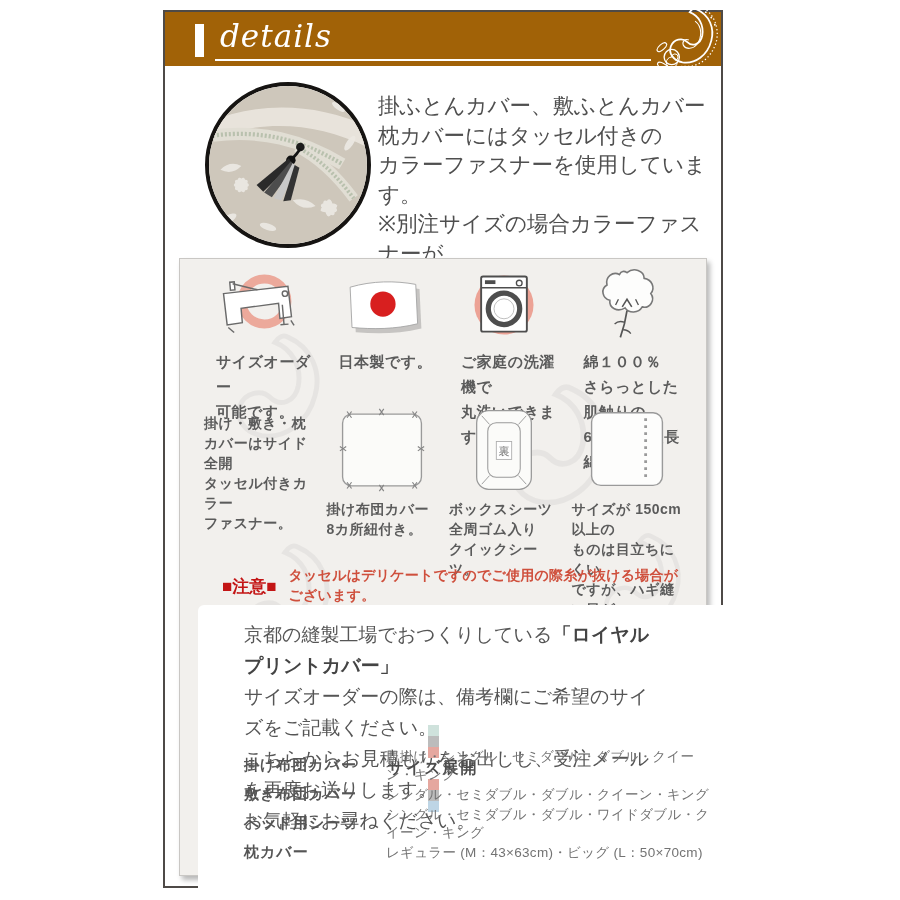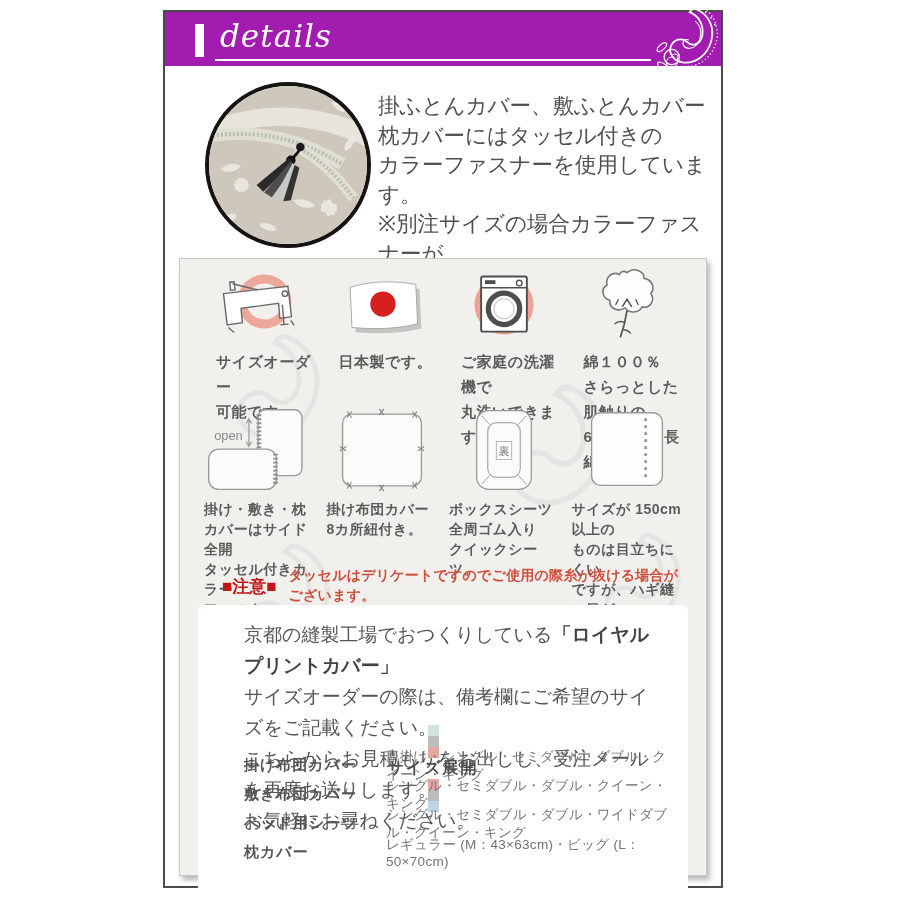--- a/index.html
+++ b/index.html
@@ -1,21 +1,21 @@
 <!DOCTYPE html>
 <html><head>
 <meta charset="utf-8">
 <style>
   html,body{margin:0;padding:0;background:#ffffff;}
   .page{position:relative;width:900px;height:900px;background:#ffffff;overflow:hidden;
         font-family:"Liberation Sans",sans-serif;color:#555;}
   .sheet{position:absolute;left:163px;top:10px;width:560px;height:878px;background:#fff;
          border:2px solid #4e4a47;box-sizing:border-box;}
   
-  .header{position:absolute;left:0;top:0;width:556px;height:54px;background:#a21caf;}
+  .header{position:absolute;left:0;top:0;width:556px;height:54px;background:#a16207;}
   .hbar{position:absolute;left:30px;top:12px;width:9px;height:33px;background:#fff;}
   .htitle{position:absolute;left:55px;top:6px;font-family:"DejaVu Serif","Liberation Serif",serif;
           font-style:italic;font-size:31px;color:#fff;letter-spacing:1px;}
   .hline{position:absolute;left:50px;top:47px;width:436px;height:2px;background:#fff;}
   .paisley{position:absolute;right:2px;top:-7px;}
   
   .photo{position:absolute;left:40px;top:70px;width:166px;height:166px;border-radius:50%;
          overflow:hidden;border:4px solid #161412;box-sizing:border-box;}
   .photo svg{display:block;}
   .intro-text{position:absolute;left:213px;top:80px;width:340px;
@@ -34,21 +34,21 @@
   .fcap{margin:8px 0 0 18px;font-size:15px;line-height:25px;font-weight:bold;color:#5b5b5b;
         white-space:pre-line;letter-spacing:.5px;}
   .frow2 .fcap{margin:6px 0 0 6px;font-size:14px;line-height:20px;}
   
   .notice{position:absolute;left:42px;top:306px;right:14px;display:flex;align-items:flex-start;}
   .notice-label{font-size:17px;font-weight:bold;color:#c31515;flex:0 0 auto;margin-top:10px;}
   .notice-text{margin-left:12px;font-size:14px;line-height:20px;color:#cf4f3c;white-space:pre-line;
                font-weight:bold;letter-spacing:.2px;}
   
   .whitebox{position:absolute;left:18px;top:346px;width:490px;height:291px;background:#fff;
-            border-radius:6px;}
+            border-radius:6px;padding-left:41px;}
   .info-p{position:absolute;left:46px;top:14px;width:420px;
           font-family:"Liberation Serif",serif;font-size:19px;line-height:31px;color:#555;}
   .info-bold{font-family:"Liberation Sans",sans-serif;font-weight:bold;color:#444;}
   .info-lines{white-space:pre-line;}
   .kyoto{position:absolute;right:14px;top:68px;width:100px;text-align:center;}
   .kyoto-cap{font-size:11px;color:#5c5c5c;margin-top:1px;letter-spacing:.5px;}
   .size-heading{position:absolute;left:0;top:120px;width:470px;display:flex;
                 align-items:center;justify-content:center;flex-direction:column;}
   .sq{width:11px;height:11px;margin:0 2px;display:inline-block;}
   .sq-teal{background:#cfe2dc;} .sq-gray{background:#bcbcbc;} .sq-pink{background:#e5a79f;}
@@ -198,30 +198,20 @@
           </svg>
         </div>
         <div class="fcap">綿１００％
 さらっとした肌触りの
 60サテン超長綿使用。</div>
       </div>
     </div>
 
     <div class="frow frow2">
       <div class="fcell">
-        <div class="ficon">
-          <svg width="116" height="86" viewBox="0 0 126 94">
-            <rect x="62" y="3" width="48" height="72" rx="8" fill="#fbfbf9" stroke="#9a9a9a" stroke-width="1.5"></rect>
-            <line x1="63" y1="8" x2="63" y2="70" stroke="#8c8c8c" stroke-width="5" stroke-dasharray="2 2.4"></line>
-            <rect x="8" y="46" width="74" height="44" rx="11" fill="#fbfbf9" stroke="#9a9a9a" stroke-width="1.5"></rect>
-            <line x1="81" y1="51" x2="81" y2="85" stroke="#8c8c8c" stroke-width="5" stroke-dasharray="2 2.4"></line>
-            <text x="14" y="36" font-size="14" fill="#8a8a8a" font-family="Liberation Sans,sans-serif">open</text>
-            <path d="M52 14 L52 42 M49 18 L52 13 L55 18 M49 38 L52 43 L55 38" fill="none" stroke="#979797" stroke-width="1.3"></path>
-          </svg>
-        </div>
         <div class="fcap">掛け・敷き・枕
 カバーはサイド全開
 タッセル付きカラー
 ファスナー。</div>
       </div>
       <div class="fcell">
         <div class="ficon">
           <svg width="104" height="86" viewBox="0 0 116 96">
             <rect x="14" y="8" width="88" height="80" rx="10" fill="#fbfbf9" stroke="#9a9a9a" stroke-width="1.5"></rect>
             <g stroke="#858585" stroke-width="1.3" fill="none">

